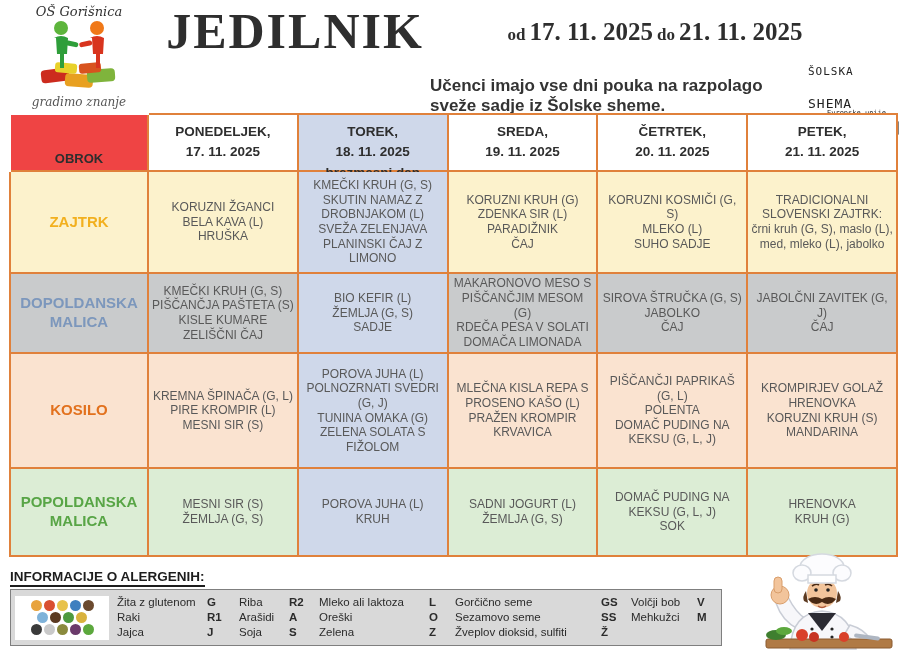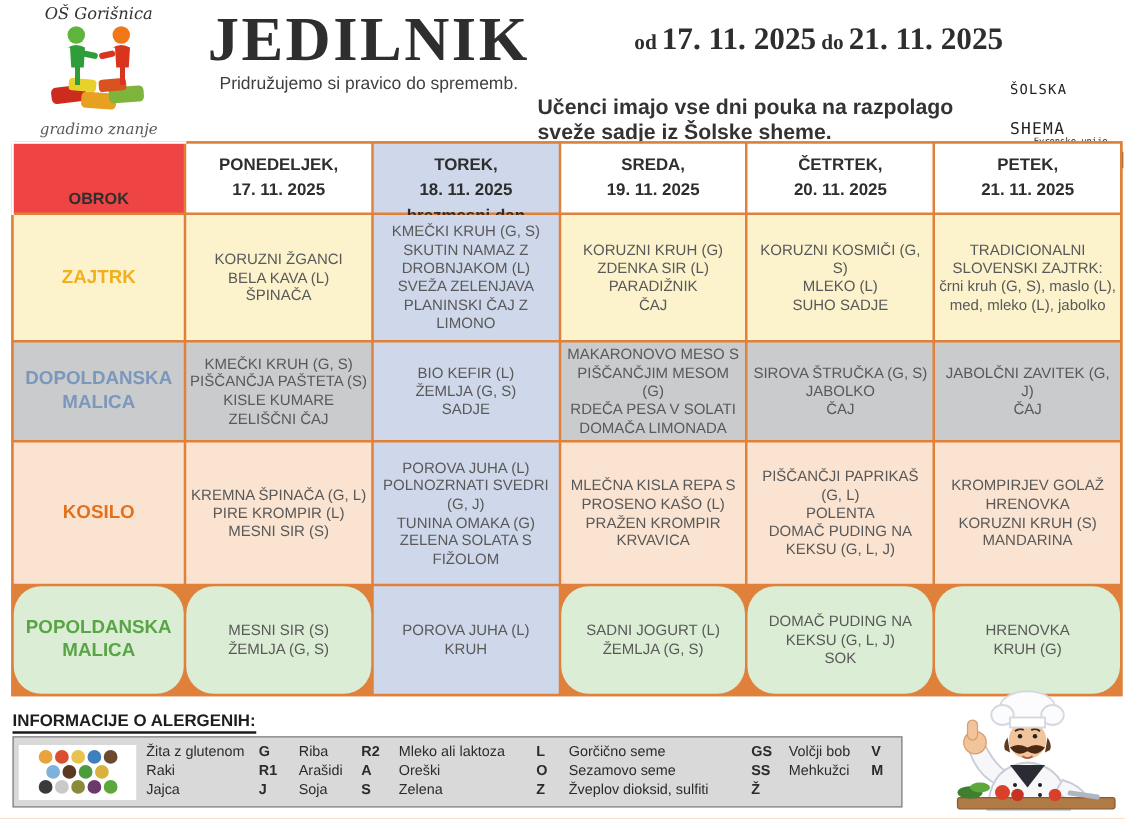--- a/index.html
+++ b/index.html
@@ -39,21 +39,21 @@
   .dayhead { background:#fff; justify-content:flex-start; padding-top:7px; font-weight:bold; font-size:13.5px; color:#2e2e2e; line-height:1.5; white-space:normal; }
   .mealname { font-weight:bold; font-size:15px; line-height:1.25; white-space:normal; }
   .mask { position:absolute; background:#fff; }
   .mask-top { left:-2px; top:-2px; width:140px; height:2px; }
   .mask-left { left:-2px; top:-2px; width:2px; height:59px; }
 
   .bg-tue  { background:var(--tuesday-bg,#cfd8ea); }
   .bg-zaj  { background:var(--zajtrk-bg,#fcf2cc); }
   .bg-dop  { background:var(--dopoldanska-bg,#c9cbcc); }
   .bg-kos  { background:var(--kosilo-bg,#fae3d0); }
-  .bg-pop  { background:var(--popoldanska-bg,#dcedd5);border-radius:22px; }
+  .bg-pop  { background:var(--popoldanska-bg,#dcedd5); }
   .tx-zaj  { color:var(--zajtrk-text,#f2b01e); }
   .tx-dop  { color:var(--dopoldanska-text,#7c97bc); }
   .tx-kos  { color:var(--kosilo-text,#e2711d); }
   .tx-pop  { color:var(--popoldanska-text,#58a546); }
 
   
   .allergen-heading { position:absolute; left:10px; top:569px; font-weight:bold; font-size:13.5px; color:#1d1d1d;
                       border-bottom:2px solid #1d1d1d; padding-bottom:1px; }
   .allergen-box { position:absolute; left:10px; top:589px; width:712px; height:57px;
                   background:#d9d9d9; border:1px solid #7f7f7f; display:flex; align-items:center; }
@@ -90,21 +90,20 @@
       <circle cx="70" cy="9" r="7" fill="#f07818"></circle>
       <path d="M63 19 q7 -4 14 0 l-1 16 h-3 l0 14 h-4 l0 -14 h-3 l-1 -16 z" fill="#d8341e"></path>
       <rect x="52" y="21" width="13" height="5" rx="2.5" fill="#d8341e" transform="rotate(-12 65 23)"></rect>
     </svg>
   </span>
   <div class="school-motto">gradimo znanje</div>
 </div>
 
 <div class="title-block">
   <div class="main-title">JEDILNIK</div>
-  <div class="subtitle">Pridružujemo si pravico do sprememb.</div>
 </div>
 
 <div class="date-range">
   <span class="small">od</span>
   <span class="big">17. 11. 2025</span>
   <span class="small">do</span>
   <span class="big">21. 11. 2025</span>
 </div>
 
 <div class="fruit-notice">Učenci imajo vse dni pouka na razpolago sveže sadje iz Šolske sheme.</div>
@@ -157,21 +156,21 @@
       <span>20. 11. 2025</span>
     </div>
     <div class="cell dayhead">
       <span>PETEK,</span>
       <span>21. 11. 2025</span>
     </div>
 
     <div class="cell bg-zaj mealname tx-zaj">ZAJTRK</div>
     <div class="cell bg-zaj">KORUZNI ŽGANCI
 BELA KAVA (L)
-ŠPINAČA</div>
+HRUŠKA</div>
     <div class="cell bg-tue">KMEČKI KRUH (G, S)
 SKUTIN NAMAZ Z DROBNJAKOM (L)
 SVEŽA ZELENJAVA
 PLANINSKI ČAJ Z LIMONO</div>
     <div class="cell bg-zaj">KORUZNI KRUH (G)
 ZDENKA SIR (L)
 PARADIŽNIK
 ČAJ</div>
     <div class="cell bg-zaj">KORUZNI KOSMIČI (G, S)
 MLEKO (L)

